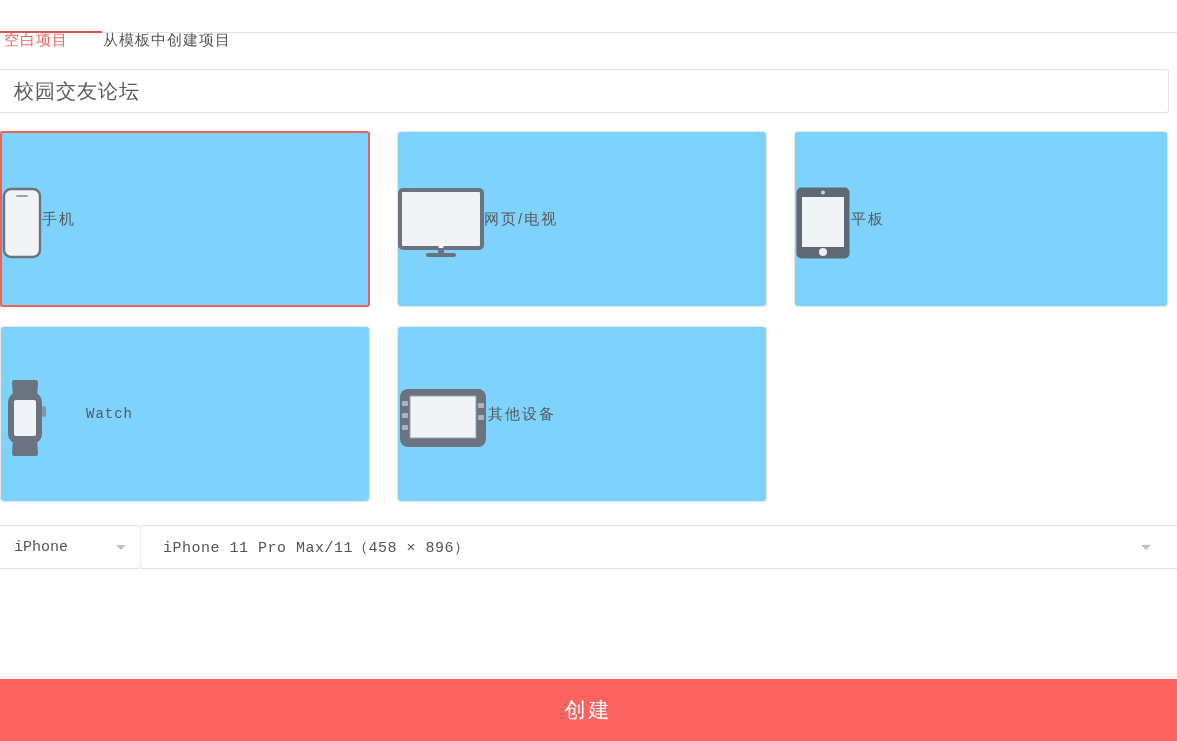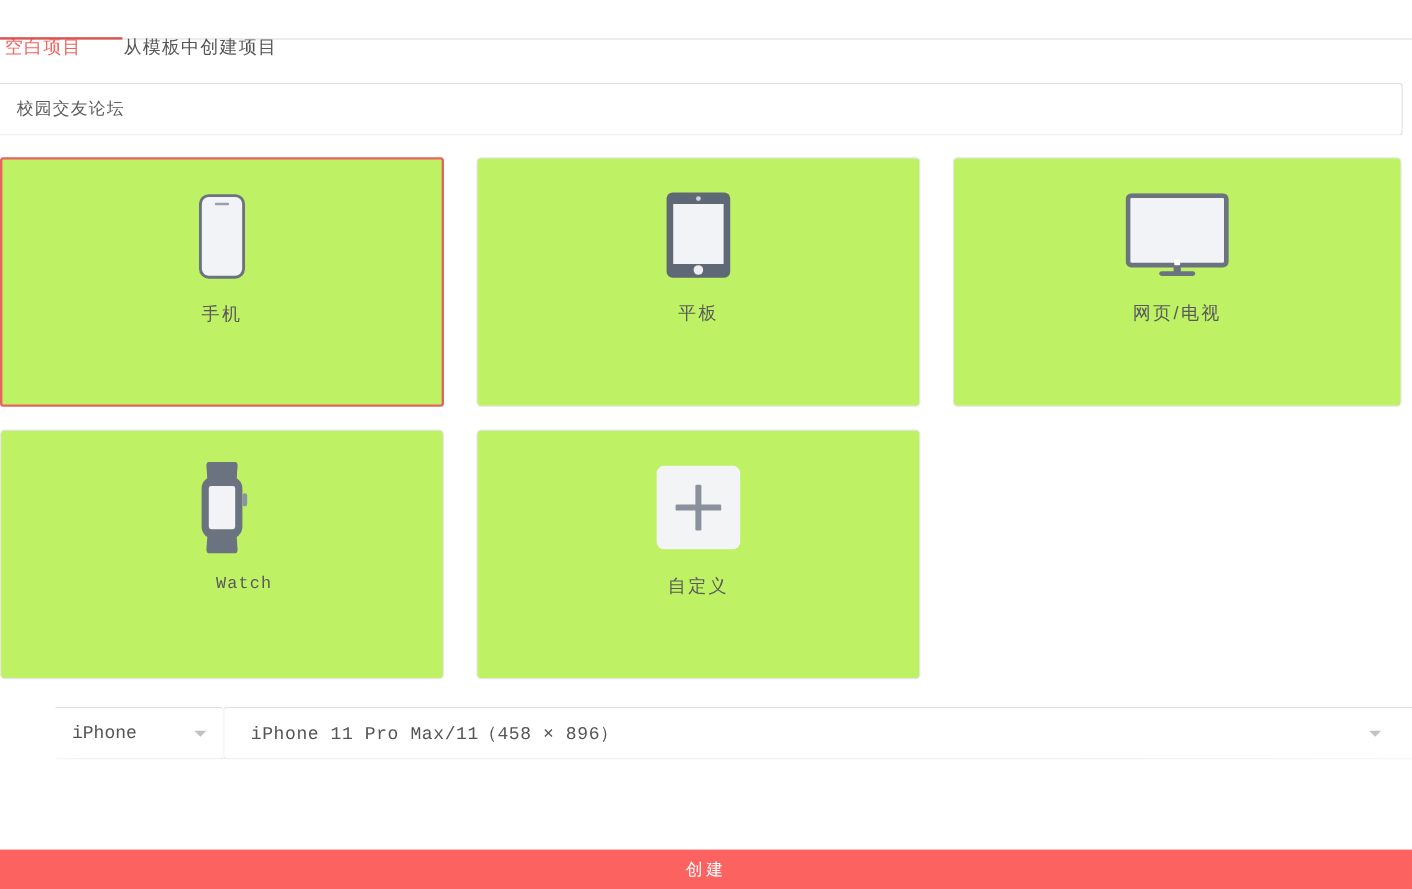--- a/index.html
+++ b/index.html
@@ -55,45 +55,45 @@
   .name-input {
     display: block;
     width: 1169px;
     height: 44px;
     box-sizing: border-box;
     border: 1px solid #e0e0e0;
     border-left: none;
     border-radius: 0 3px 3px 0;
     outline: none;
     font-family: "Liberation Sans", "DejaVu Sans", sans-serif;
-    font-size: 14px;
+    font-size: 20px;
     color: #5a5a5a;
     padding: 0 14px;
     letter-spacing: 1px;
     background: #fff;
   }
 
   
   .grid {
     margin-top: 18px;
     display: grid;
     grid-template-columns: 370px 370px 374px;
     column-gap: 27px;
     row-gap: 19px;
     margin-left: 0;
   }
   .card {
     position: relative;
-    height: 208px;
-    box-sizing: border-box;
-    background: #bef264;
+    height: 176px;
+    box-sizing: border-box;
+    background: #7dd3fc;
     border: 1px solid #e6e6e6;
     border-radius: 4px;
     display: flex;
-    flex-direction: column;
+    flex-direction: row;
     align-items: center;
     justify-content: flex-start;
     cursor: pointer;
   }
   .card.selected {
     border: 2px solid #e8635f;
     border-radius: 3px;
   }
   .card-icon {
     height: 112px;
@@ -113,21 +113,20 @@
     letter-spacing: 1px;
     font-size: 14px;
     padding-left: 37px;
   }
 
   
   .select-row {
     margin-top: 23px;
     display: flex;
     height: 40px;
-    padding-left: 46px;
   }
   .select {
     position: relative;
     box-sizing: border-box;
     height: 44px;
     background: #fff;
     border: 1px solid #e0e0e0;
     display: flex;
     align-items: center;
     cursor: pointer;
@@ -163,26 +162,26 @@
     border-top: 5px solid #c2c2c2;
   }
   .select-right .caret { right: 26px; }
 
   
   .create-btn {
     position: absolute;
     left: 0;
     bottom: 0;
     width: 1177px;
-    height: 33px;
+    height: 62px;
     background: #fb6260;
     border: none;
     color: #ffffff;
     font-family: "Liberation Sans", "DejaVu Sans", sans-serif;
-    font-size: 14px;
+    font-size: 21px;
     letter-spacing: 3px;
     cursor: pointer;
     display: flex;
     align-items: center;
     justify-content: center;
   }
   .page {
     padding: 0;
   }
 </style>
@@ -209,66 +208,70 @@
         <svg width="40" height="72" viewBox="0 0 40 72">
           <rect x="2" y="2" width="36" height="68" rx="7" ry="7" fill="#f2f3f6" stroke="#6b7280" stroke-width="2.4"></rect>
           <rect x="14" y="8" width="12" height="2" rx="1" fill="#9aa1ad"></rect>
         </svg>
       </div>
       <div class="card-label">手机</div>
     </div>
 
     <div class="card">
       <div class="card-icon">
+        <svg width="86" height="70" viewBox="0 0 86 70">
+          <rect x="2" y="2" width="82" height="58" rx="3" ry="3" fill="#f2f3f6" stroke="#6b7280" stroke-width="4"></rect>
+          <rect x="40" y="58" width="6" height="9" fill="#6b7280"></rect>
+          <rect x="28" y="65" width="30" height="4" rx="2" fill="#6b7280"></rect>
+          <rect x="40.5" y="55" width="5" height="5" rx="1" fill="#ffffff"></rect>
+        </svg>
+      </div>
+      <div class="card-label">网页/电视</div>
+    </div>
+
+    <div class="card">
+      <div class="card-icon">
         <svg width="56" height="74" viewBox="0 0 56 74">
           <rect x="1.5" y="1.5" width="53" height="71" rx="5" ry="5" fill="#5f6875"></rect>
           <rect x="7" y="11" width="42" height="50" fill="#f2f3f6"></rect>
           <circle cx="28" cy="6.5" r="2" fill="#cfd3da"></circle>
           <circle cx="28" cy="66" r="4" fill="#eceef2"></circle>
         </svg>
       </div>
       <div class="card-label">平板</div>
-    </div>
-
-    <div class="card">
-      <div class="card-icon">
-        <svg width="86" height="70" viewBox="0 0 86 70">
-          <rect x="2" y="2" width="82" height="58" rx="3" ry="3" fill="#f2f3f6" stroke="#6b7280" stroke-width="4"></rect>
-          <rect x="40" y="58" width="6" height="9" fill="#6b7280"></rect>
-          <rect x="28" y="65" width="30" height="4" rx="2" fill="#6b7280"></rect>
-          <rect x="40.5" y="55" width="5" height="5" rx="1" fill="#ffffff"></rect>
-        </svg>
-      </div>
-      <div class="card-label">网页/电视</div>
     </div>
 
     <div class="card">
       <div class="card-icon">
         <svg width="48" height="80" viewBox="0 0 48 80">
           <path d="M13 2 h22 q2 0 2 3 l-1 14 h-24 l-1 -14 q0 -3 2 -3 z" fill="#6b7280"></path>
           <path d="M12 61 h24 l1 14 q0 3 -2 3 h-22 q-2 0 -2 -3 z" fill="#6b7280"></path>
           <rect x="7" y="14" width="34" height="52" rx="10" ry="10" fill="#6b7280"></rect>
           <rect x="13" y="22" width="22" height="36" rx="2" fill="#f2f3f6"></rect>
           <rect x="41" y="28" width="4" height="11" rx="2" fill="#8a93a1"></rect>
         </svg>
       </div>
       <div class="card-label mono">Watch</div>
     </div>
 
-
-    <div class="card">
-      <div class="card-icon">
-        <svg width="70" height="70" viewBox="0 0 70 70">
-          <rect x="0" y="0" width="70" height="70" rx="7" ry="7" fill="#f3f4f6"></rect>
-          <rect x="16" y="32.5" width="38" height="5" rx="1" fill="#8b919c"></rect>
-          <rect x="32.5" y="16" width="5" height="38" rx="1" fill="#8b919c"></rect>
-        </svg>
-      </div>
-      <div class="card-label">自定义</div>
-    </div>
+    <div class="card">
+      <div class="card-icon">
+        <svg width="90" height="62" viewBox="0 0 90 62">
+          <rect x="2" y="2" width="86" height="58" rx="8" ry="8" fill="#6b7280"></rect>
+          <rect x="12" y="9" width="66" height="42" fill="#f2f3f6" stroke="#9aa1ad" stroke-width="1"></rect>
+          <rect x="4" y="14" width="6" height="5" rx="1" fill="#aeb4be"></rect>
+          <rect x="4" y="26" width="6" height="5" rx="1" fill="#aeb4be"></rect>
+          <rect x="4" y="38" width="6" height="5" rx="1" fill="#aeb4be"></rect>
+          <rect x="80" y="16" width="6" height="5" rx="1" fill="#aeb4be"></rect>
+          <rect x="80" y="28" width="6" height="5" rx="1" fill="#aeb4be"></rect>
+        </svg>
+      </div>
+      <div class="card-label">其他设备</div>
+    </div>
+
 
   </div>
 
   <div class="select-row">
     <div class="select select-left">
       <span class="select-value">iPhone</span>
       <span class="caret"></span>
     </div>
     <div class="select select-right">
       <span class="select-value">iPhone 11 Pro Max/11（458 × 896）</span>

